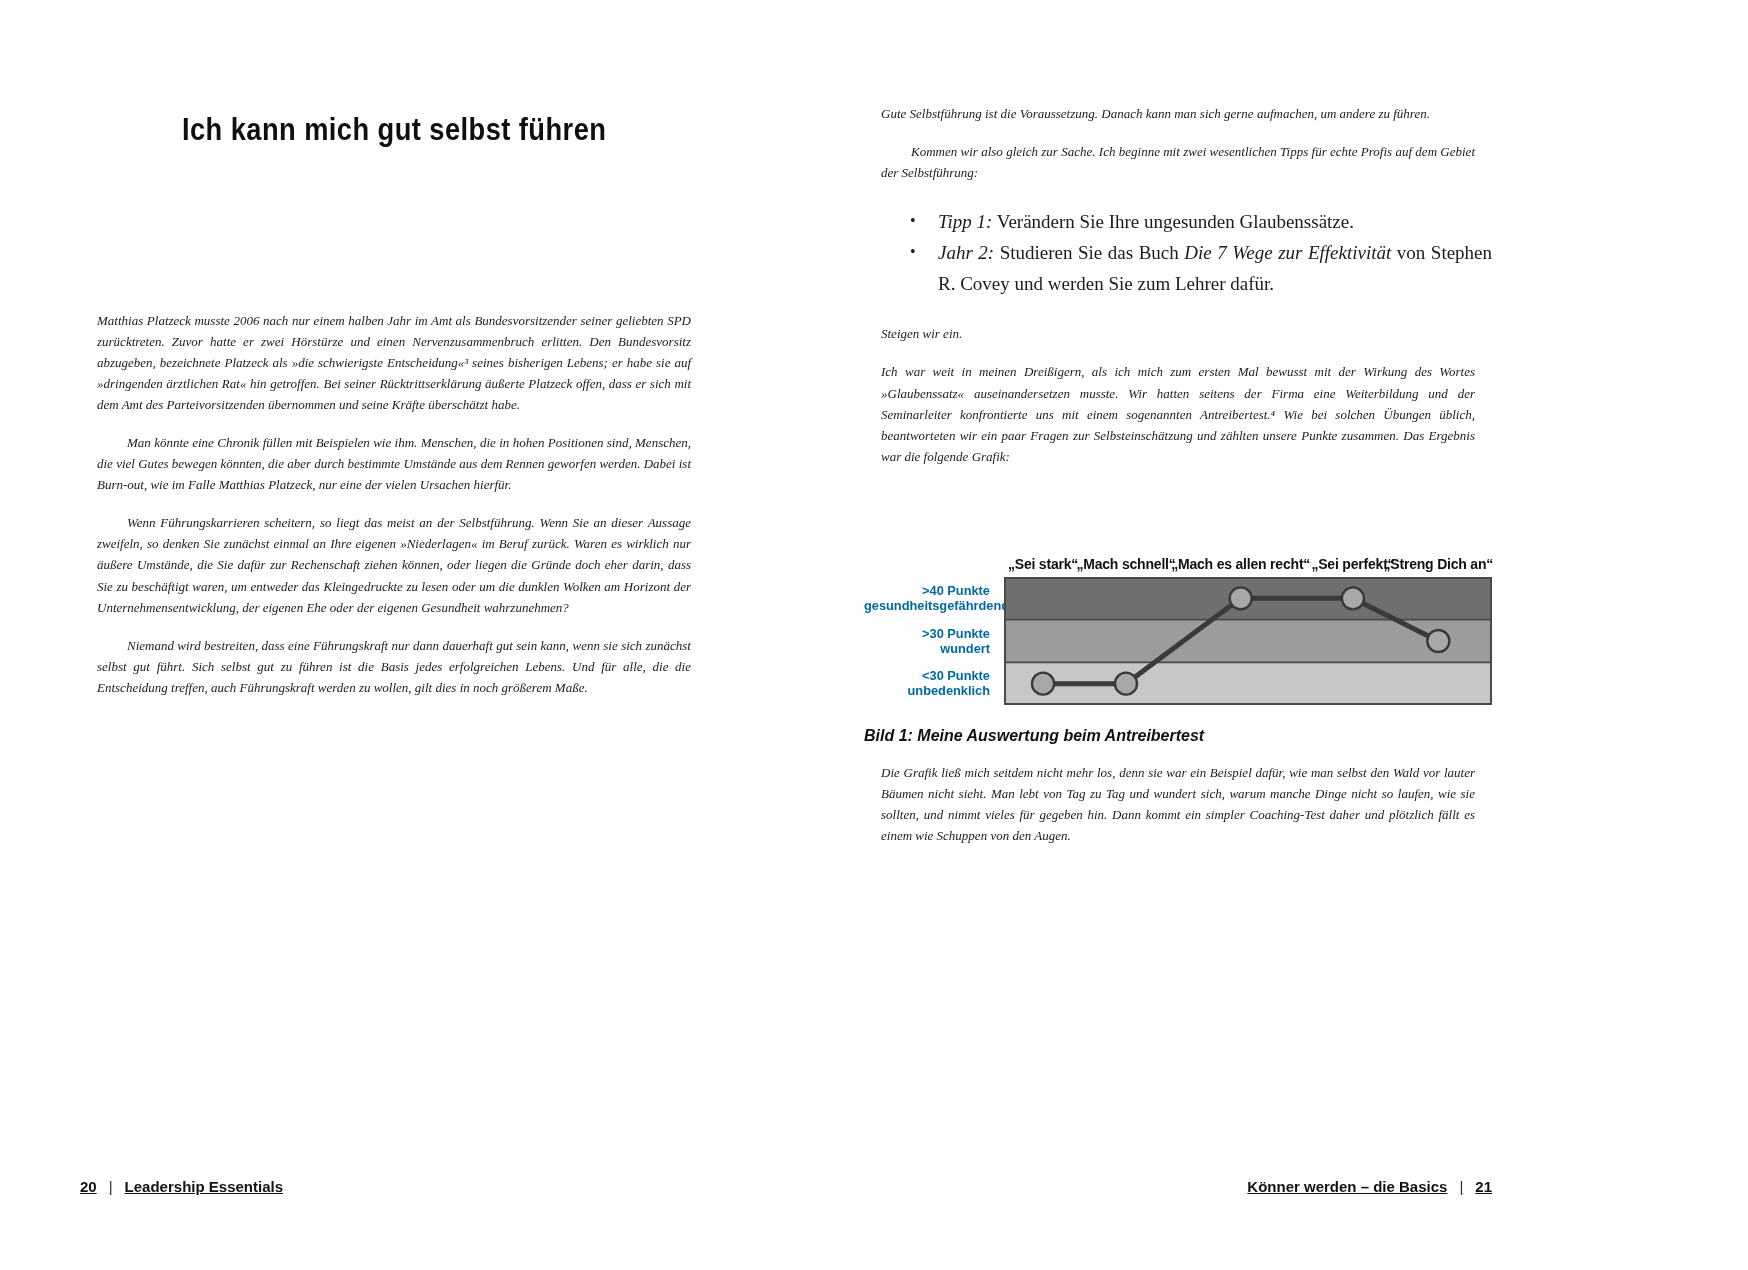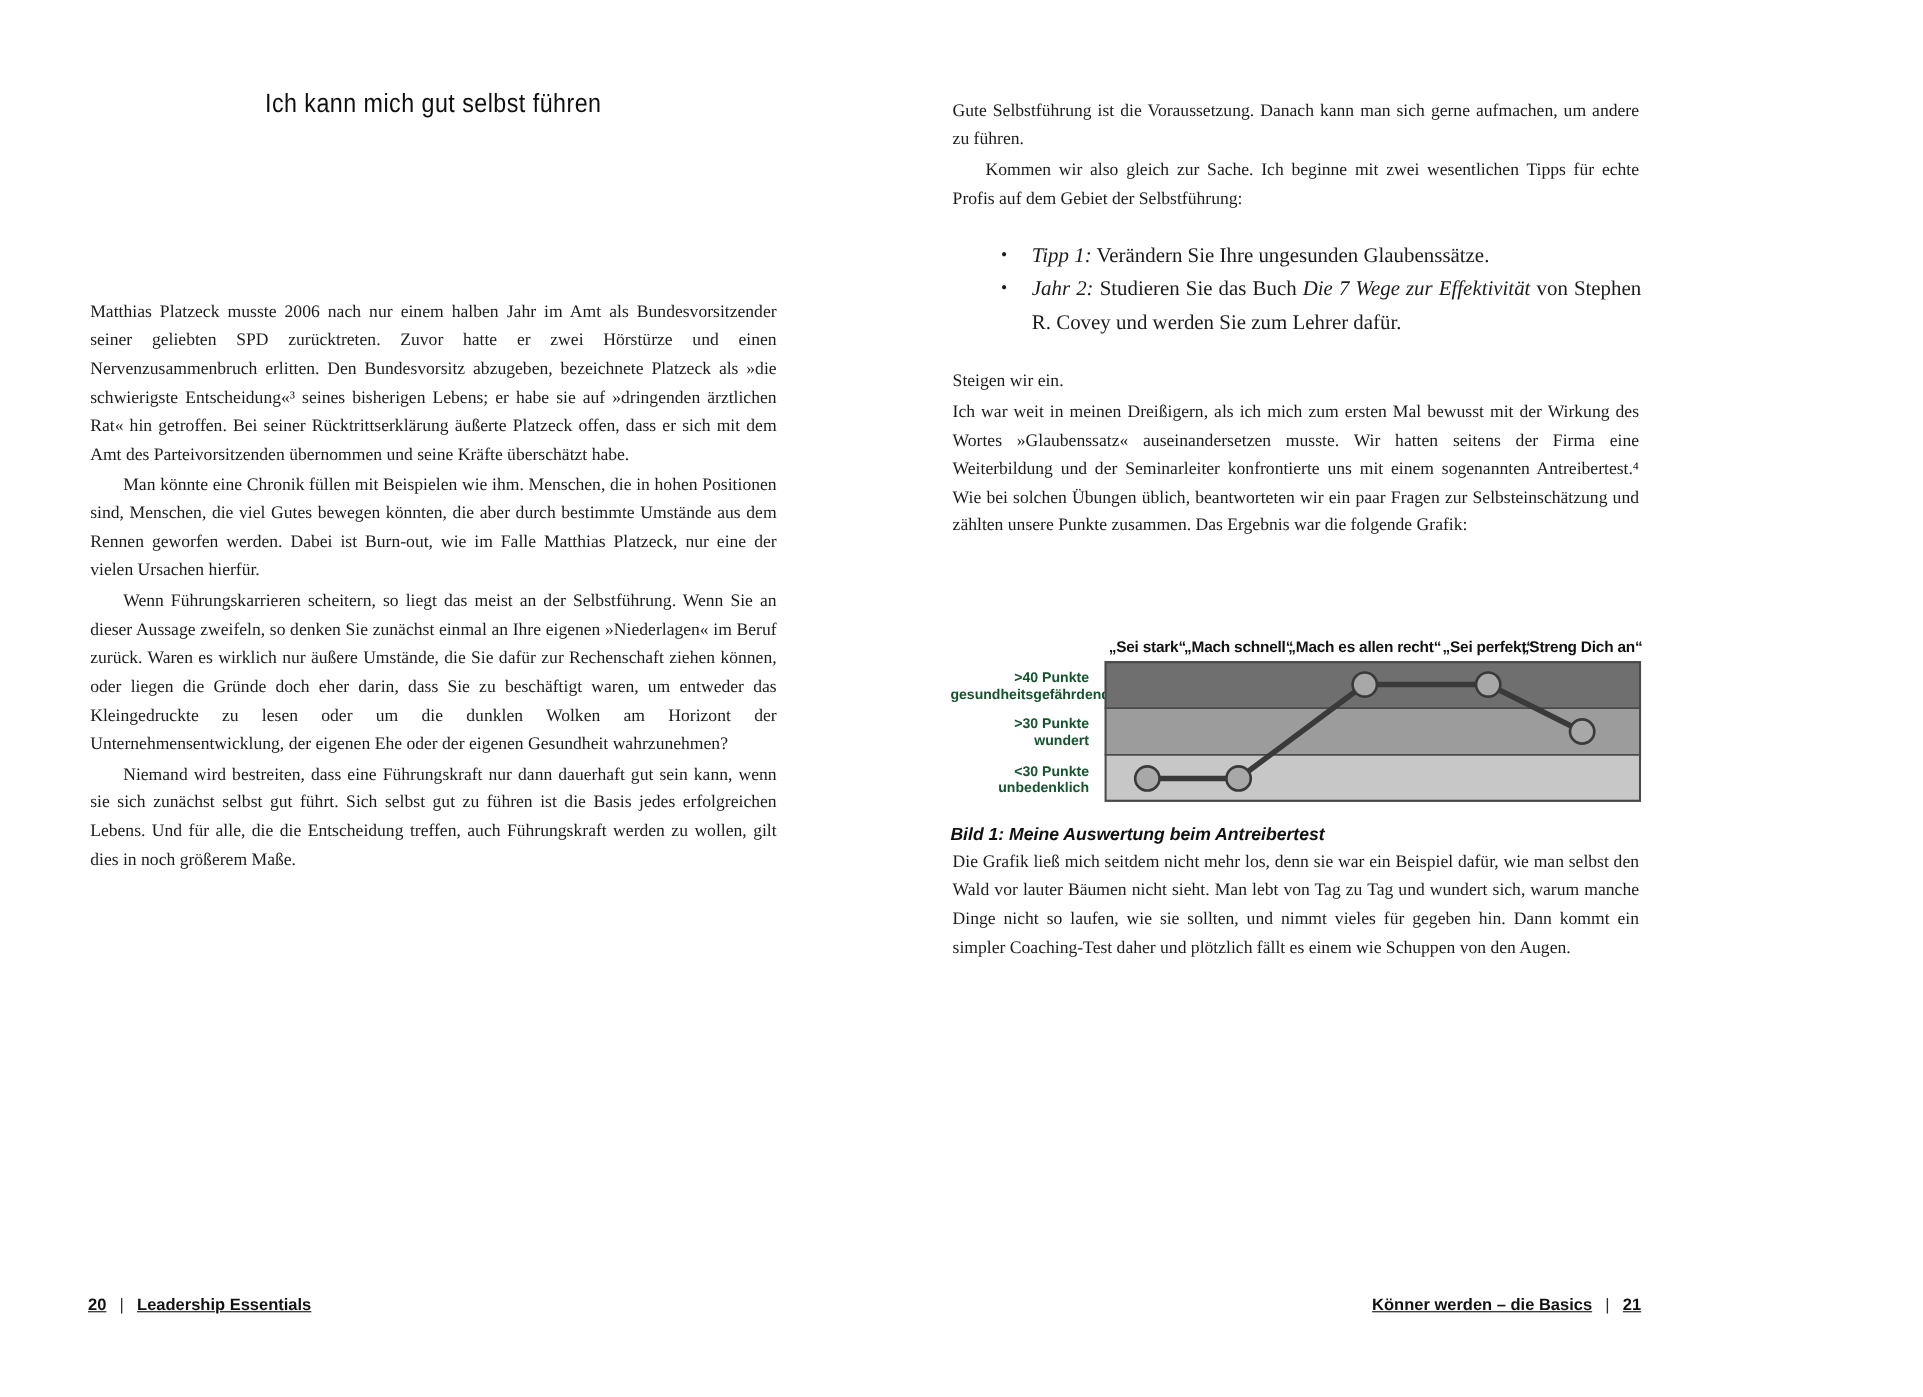--- a/index.html
+++ b/index.html
@@ -20,25 +20,25 @@
     top: 0;
     height: 1270px;
     width: 628px;
   }
   #left-page  { left: 80px; }
   #right-page { left: 864px; }
 
   
   .main-heading {
     margin: 0;
-    padding-top: 81px;
+    padding-top: 112px;
     text-align: center;
     font-family: "Liberation Sans", sans-serif;
-    font-weight: 400;
-    font-size: 24px;
+    font-weight: 700;
+    font-size: 31px;
     color: #0f0f0f;
   }
   .main-heading .squeeze {
     display: inline-block;
     transform: scaleX(0.88);
     transform-origin: center;
     letter-spacing: 0.5px;
     white-space: nowrap;
   }
   .section-heading {
@@ -47,25 +47,26 @@
     font-weight: 700;
     font-size: 21.5px;
     letter-spacing: 0.2px;
     color: #7a7a7a;
   }
 
   
   .body-text { margin-top: 162px; }
   .rp-top { padding-top: 86px; }
   p.para {
-    margin: 2px;
-    font-size: 16px;
+    margin: 17px;
+    font-size: 13px;
     line-height: 1.62;
     text-align: justify;
     hyphens: auto;
+    font-style: italic;
     -webkit-hyphens: auto;
   }
   p.indent { text-indent: 30px; }
 
   
   .bullets { margin: 24px 0; }
   .bullet-item {
     position: relative;
     padding-left: 74px;
     font-size: 19px;
@@ -88,21 +89,21 @@
     padding-right: 14px;
     box-sizing: border-box;
     height: 128px;
     display: flex;
     flex-direction: column;
     font-family: "Liberation Sans", sans-serif;
     font-weight: 700;
     font-size: 12.8px;
     line-height: 1.18;
     text-align: right;
-    color: #14532d;
+    color: #0369a1;
     margin-top: 31px;
   }
   .yband {
     height: 42.66px;
     display: flex;
     flex-direction: column;
     justify-content: center;
   }
   .chart-main { flex: 1; min-width: 0; margin-top: 44px; }
   .chart-cats {

